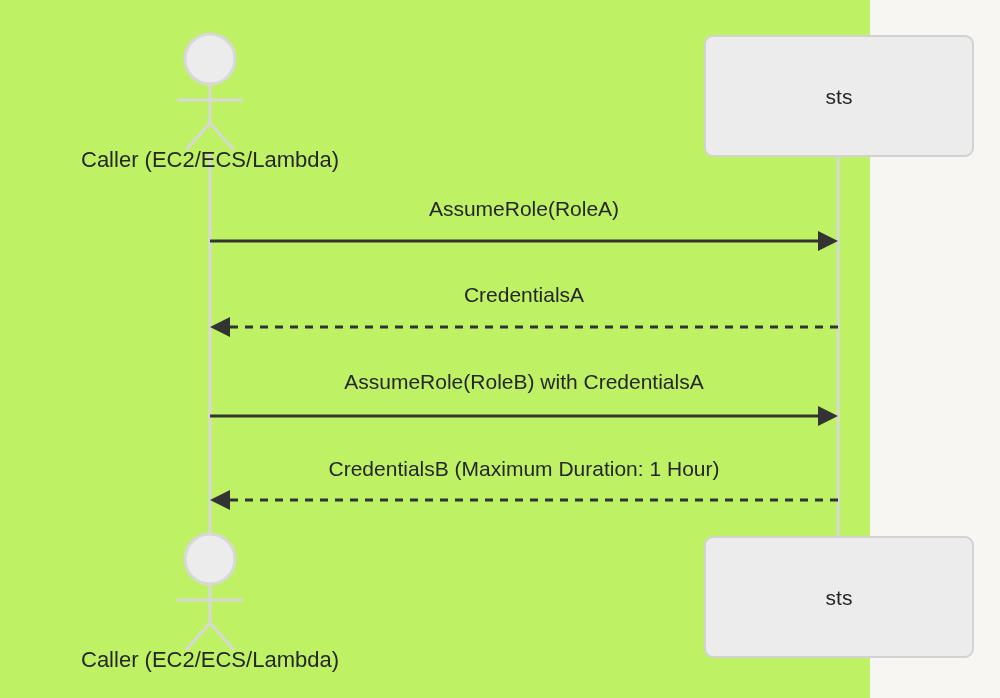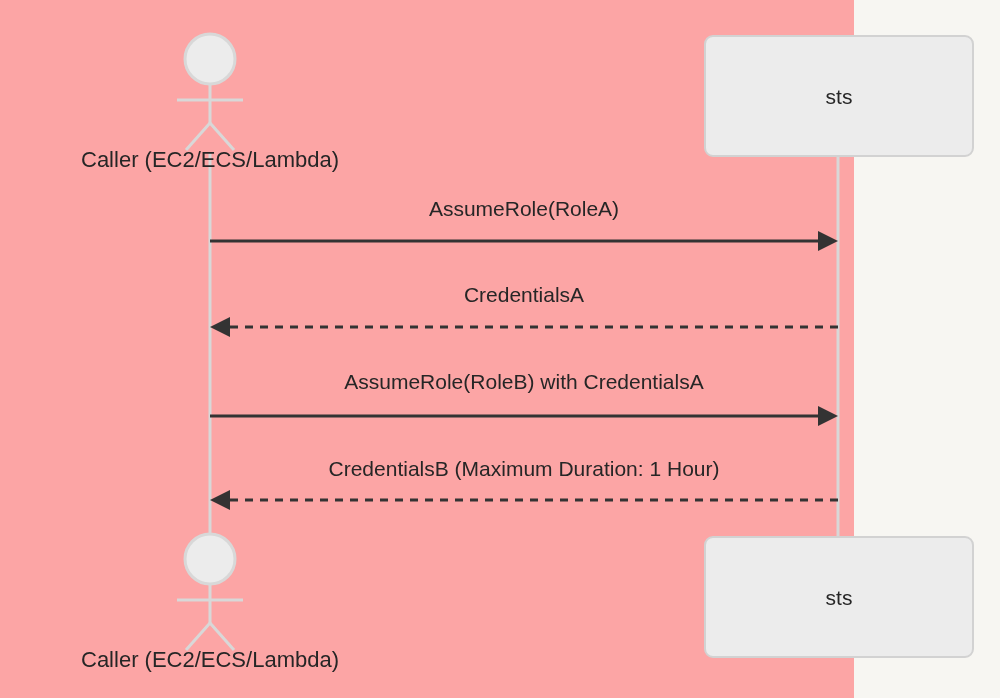--- a/index.html
+++ b/index.html
@@ -10,21 +10,22 @@
     width: 1000px;
     height: 698px;
     background: #F7F6F2;
     font-family: "Liberation Sans", sans-serif;
     overflow: hidden;
   }
   #diagram-root {
     position: relative;
     width: 854px;
     height: 698px;
-    background: #fca5a5;
+    background: #bef264;
+    padding-left: 16px;
   }
   svg.diagram-canvas {
     position: absolute;
     left: 0;
     top: 0;
     width: 1000px;
     height: 698px;
     display: block;
   }
   .participant-box-rect {

